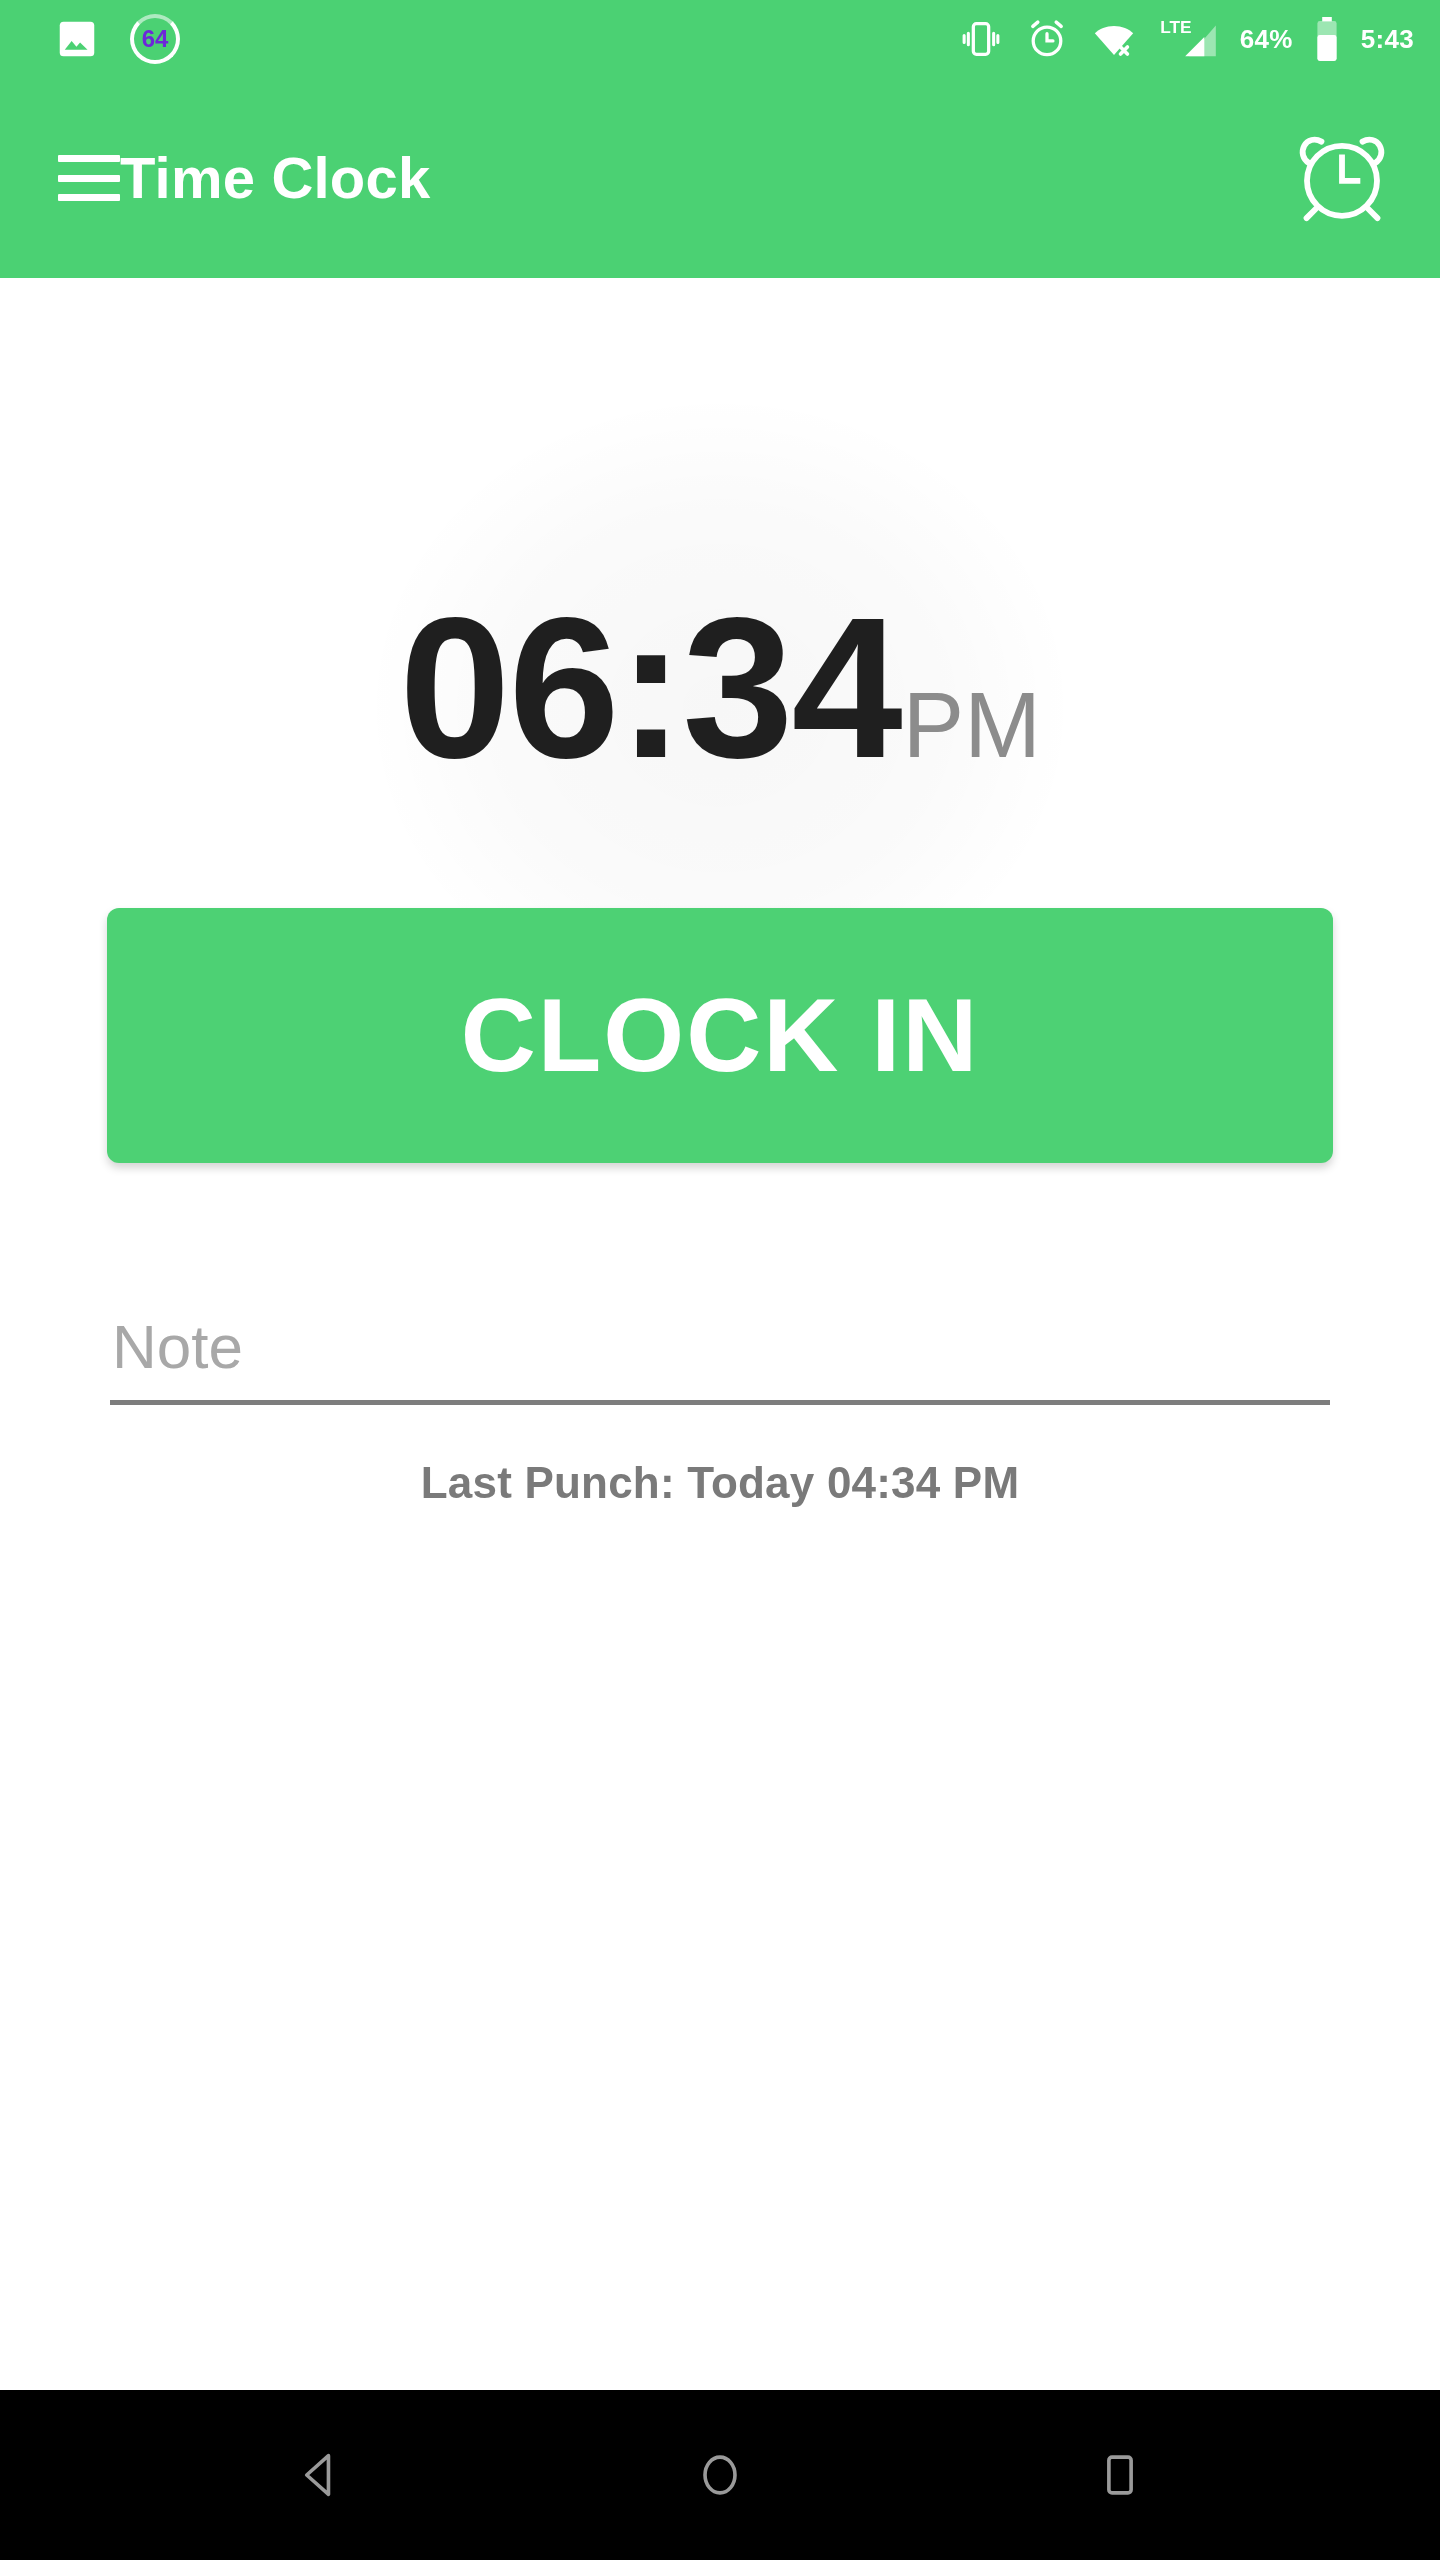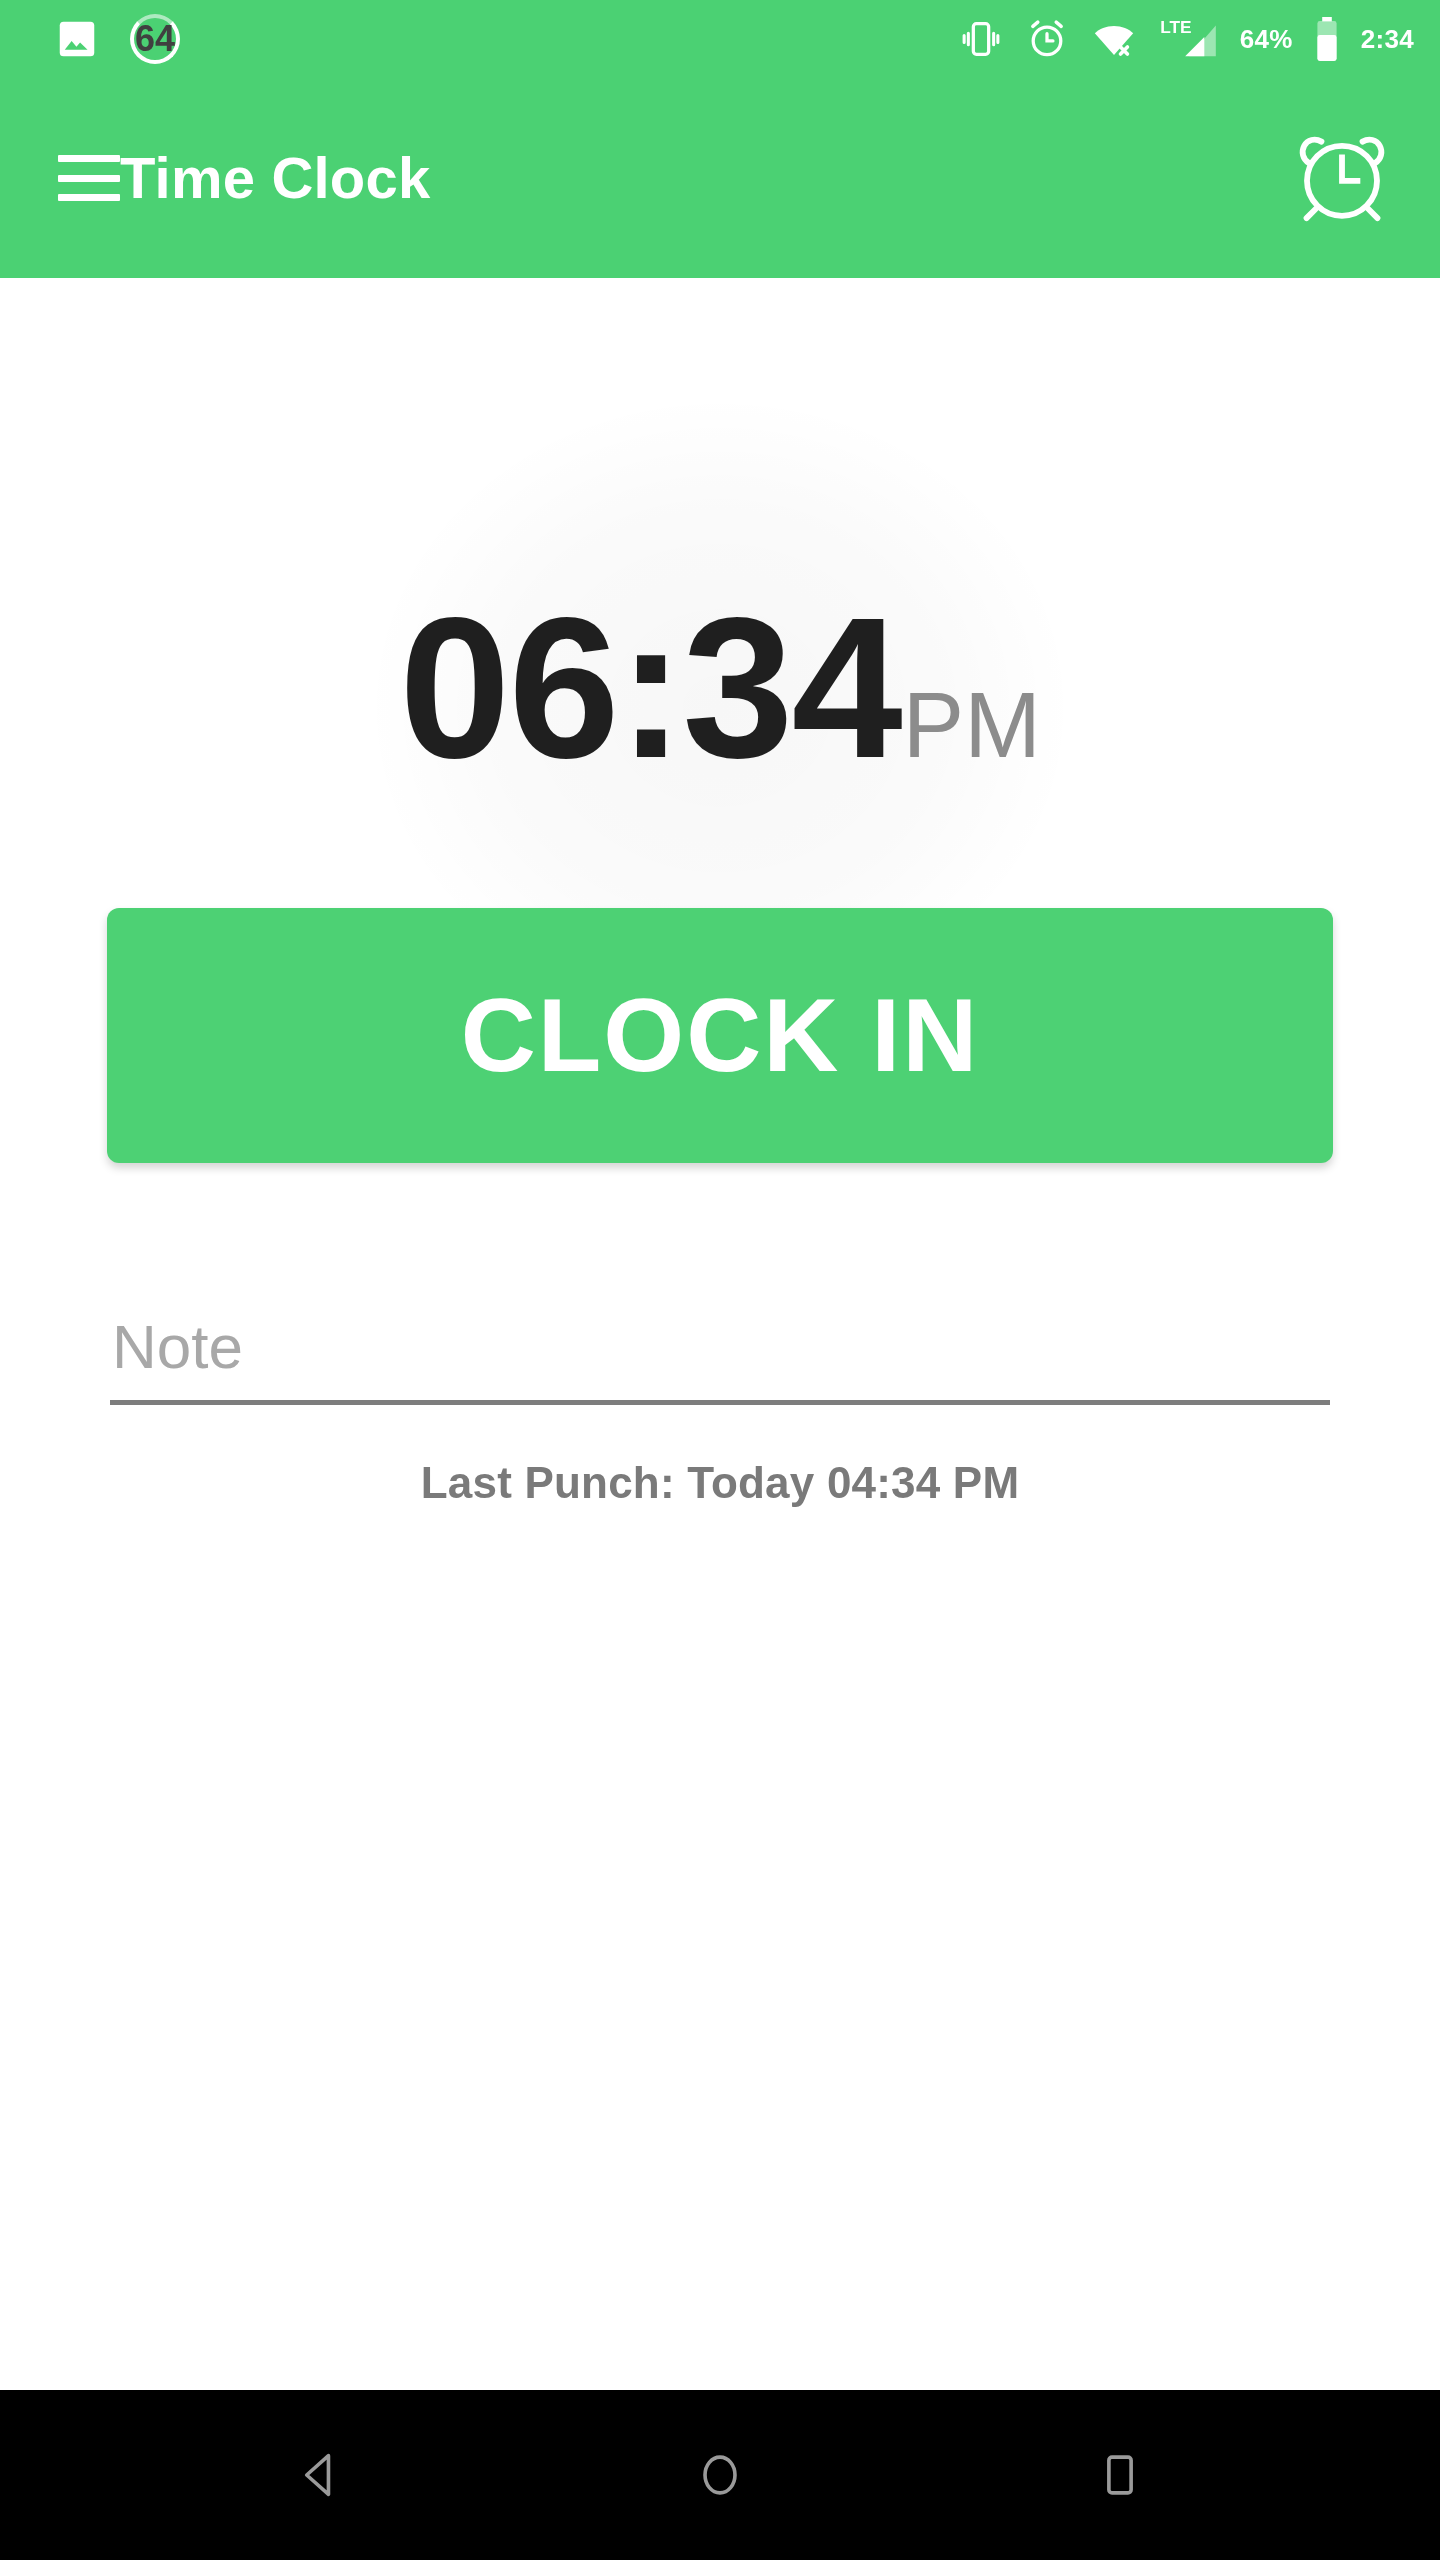--- a/index.html
+++ b/index.html
@@ -31,22 +31,22 @@
   .badge64 {
     position:relative; width:50px; height:50px;
     display:flex; align-items:center; justify-content:center;
   }
   .badge64 .ring {
     position:absolute; inset:0;
     border:4px solid #ffffff; border-radius:50%;
     border-top-color:rgba(255,255,255,0.55);
   }
   .badge64 .num {
-    position:relative; color:#404040;
-    font-size:36px; font-weight:700; line-height:1;
+    position:relative; color:#6d28d9;
+    font-size:24px; font-weight:700; line-height:1;
   }
 
   
   .app-bar {
     position:absolute; top:78px; left:0;
     width:1440px; height:200px;
     background:#4BD173;
     display:flex; align-items:center;
     padding:0 38px 0 58px;
   }
@@ -207,21 +207,21 @@
       <span class="sb-text">64%</span>
 
       <span class="sb-ico">
         <svg width="28" height="48" viewBox="0 0 14 24">
           <rect x="4.6" y="1" width="4.8" height="2.2" fill="#ffffff"></rect>
           <rect x="2.2" y="3" width="9.6" height="20" rx="1.2" fill="rgba(255,255,255,0.45)"></rect>
           <rect x="2.2" y="10" width="9.6" height="13" rx="1.2" fill="#ffffff"></rect>
         </svg>
       </span>
 
-      <span class="sb-text">2:34</span>
+      <span class="sb-text">5:43</span>
 
     </div>
   </div>
 
   <div class="app-bar">
 
     <div class="hamburger">
       <span></span>
       <span></span>
       <span></span>

